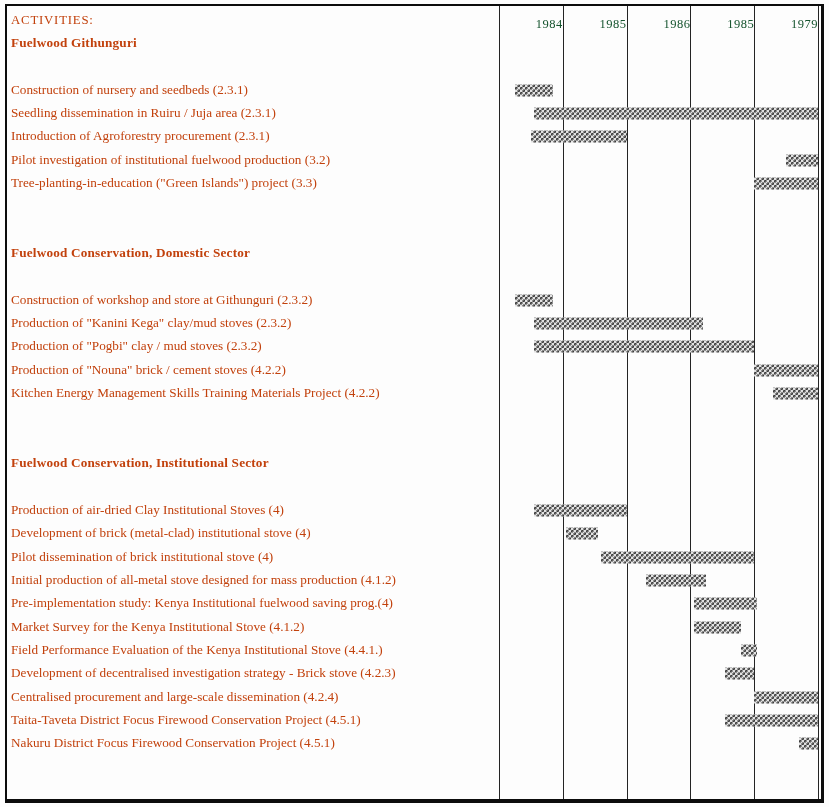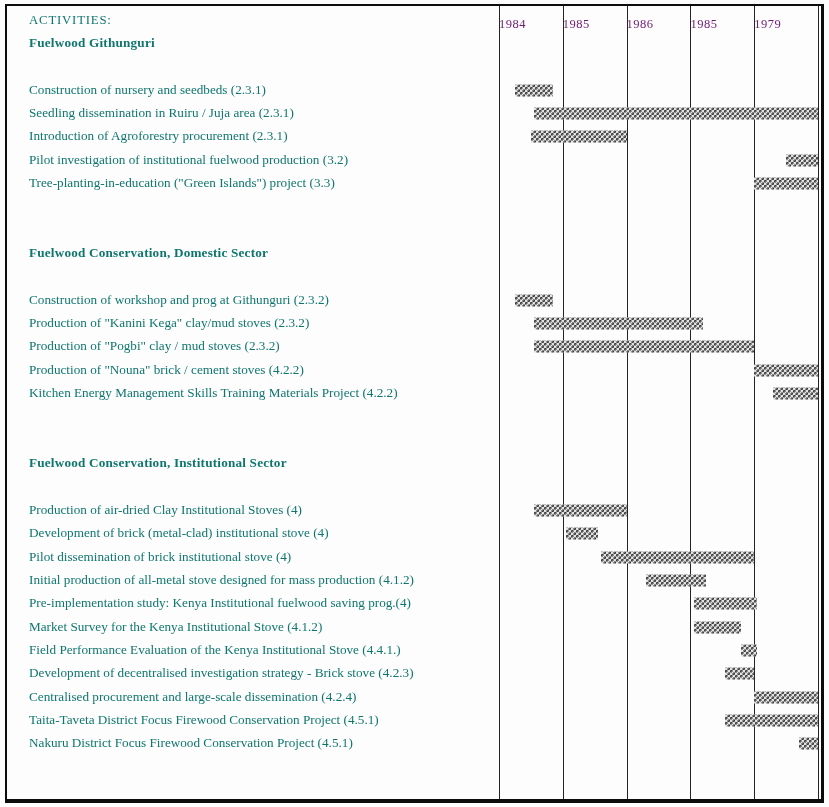--- a/index.html
+++ b/index.html
@@ -10,28 +10,28 @@
   }
   .frame{
     position:absolute;left:5px;top:4px;width:819px;height:799px;
     box-sizing:border-box;background:#fdfdfd;
     border:2px solid #0c0c0c;border-right-width:3px;border-bottom-width:4px;
   }
   .gridline{
     position:absolute;top:0;bottom:0;width:1px;background:#242424;
   }
   .year-label{
-    position:absolute;top:11px;text-align:left;
-    font-size:12.5px;letter-spacing:0.5px;color:#701a75;
+    position:absolute;top:11px;text-align:right;
+    font-size:12.5px;letter-spacing:0.5px;color:#14532d;
   }
   .rows{position:absolute;left:0;right:0;top:2px;}
   .row{position:relative;height:23.35px;}
   .label{
-    position:absolute;left:22px;top:50%;transform:translateY(-50%);
-    font-size:13.2px;white-space:nowrap;color:#0f766e;
+    position:absolute;left:4px;top:50%;transform:translateY(-50%);
+    font-size:13.2px;white-space:nowrap;color:#c2410c;
   }
   .label.caps{font-size:12.8px;letter-spacing:0.8px;}
   .label.heading{font-weight:bold;font-size:13.2px;letter-spacing:0.2px;}
   .bar{
     position:absolute;top:50%;transform:translateY(-46%);height:12px;
     background-color:#e3e3e3;
     background-image:
       linear-gradient(45deg,#3c3c3c 25%,transparent 25%,transparent 75%,#3c3c3c 75%),
       linear-gradient(45deg,#3c3c3c 25%,transparent 25%,transparent 75%,#3c3c3c 75%);
     background-size:5px 5px;
@@ -86,21 +86,21 @@
           <span class="label">Tree-planting-in-education ("Green Islands") project (3.3)</span>
           <div class="bar" style="left: 747.2px; width: 63.8px;"></div>
         </div>
         <div class="row"></div>
         <div class="row"></div>
         <div class="row">
           <span class="label heading">Fuelwood Conservation, Domestic Sector</span>
         </div>
         <div class="row"></div>
         <div class="row">
-          <span class="label">Construction of workshop and prog at Githunguri (2.3.2)</span>
+          <span class="label">Construction of workshop and store at Githunguri (2.3.2)</span>
           <div class="bar" style="left: 507.95px; width: 38.28px;"></div>
         </div>
         <div class="row">
           <span class="label">Production of "Kanini Kega" clay/mud stoves (2.3.2)</span>
           <div class="bar" style="left: 527.09px; width: 169.07px;"></div>
         </div>
         <div class="row">
           <span class="label">Production of "Pogbi" clay / mud stoves (2.3.2)</span>
           <div class="bar" style="left: 527.09px; width: 220.11px;"></div>
         </div>

